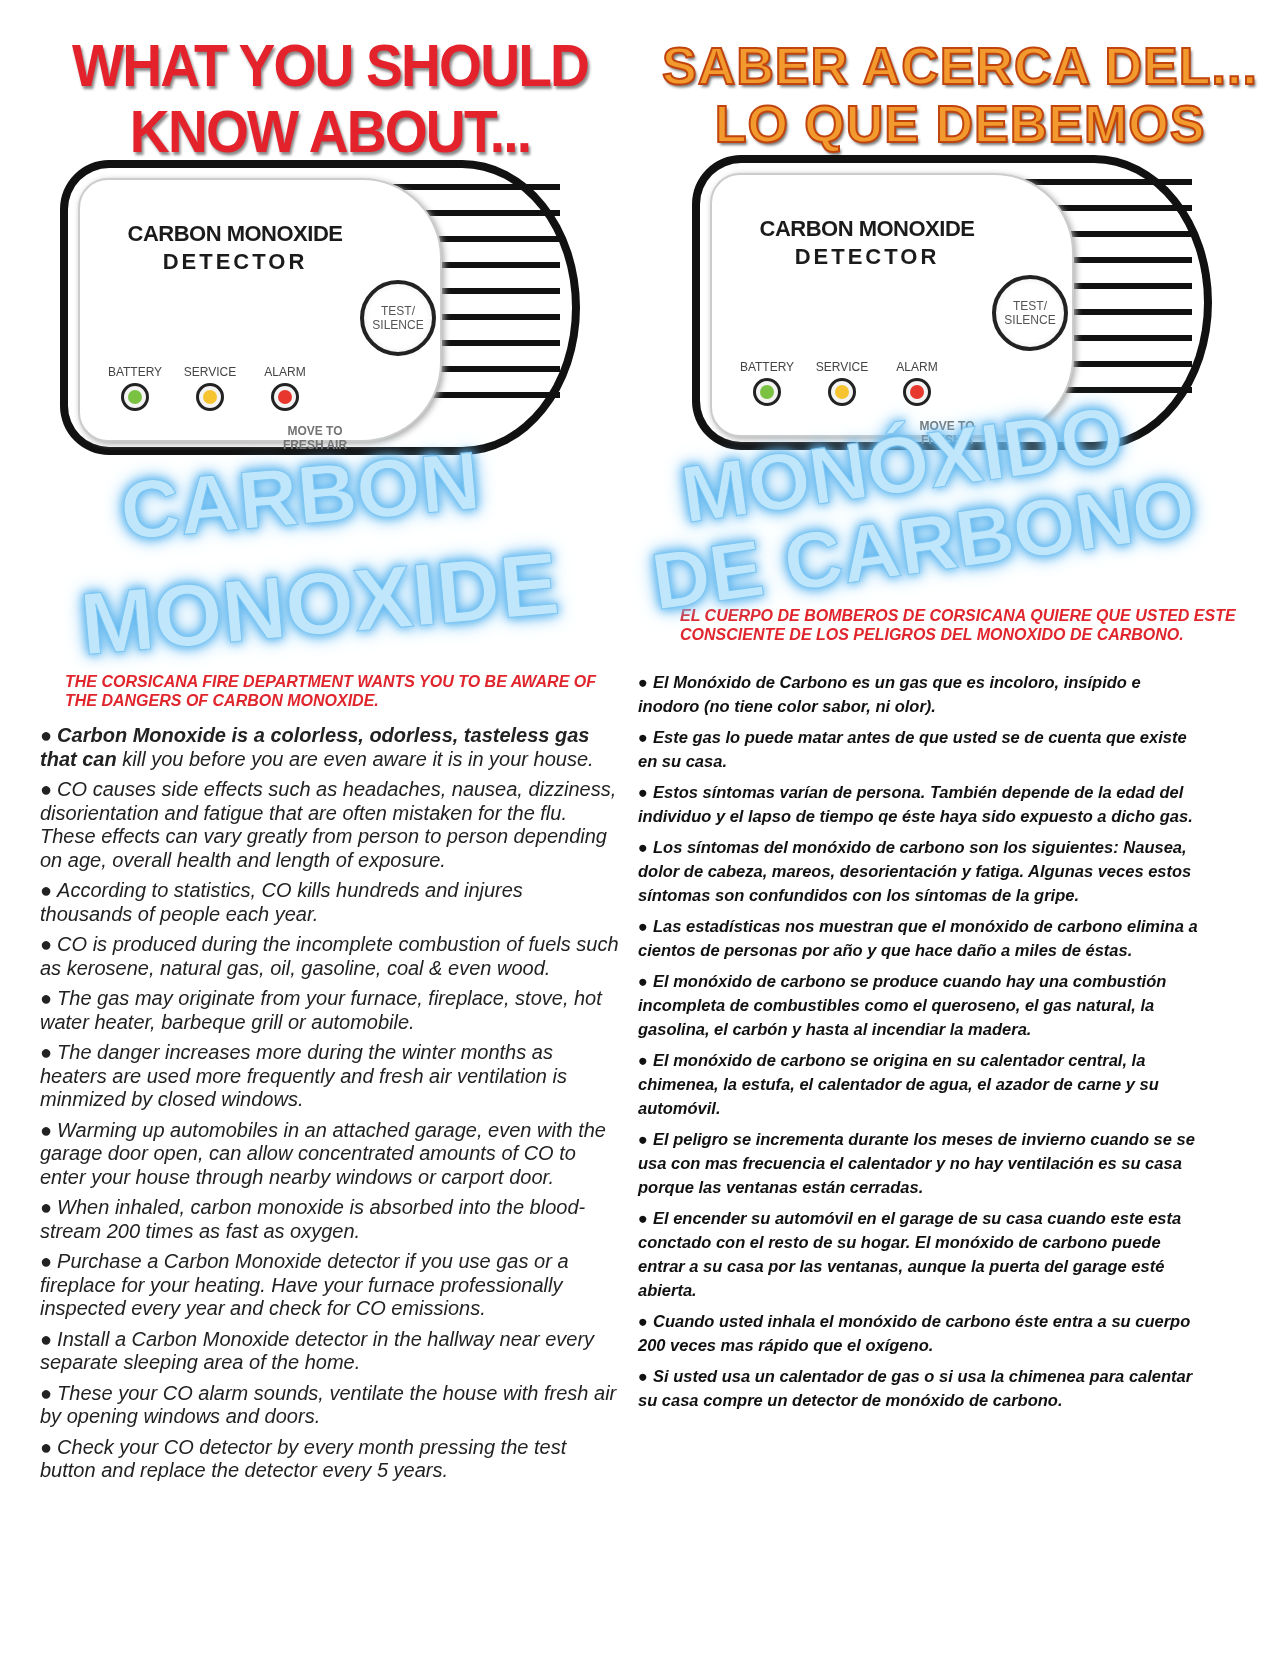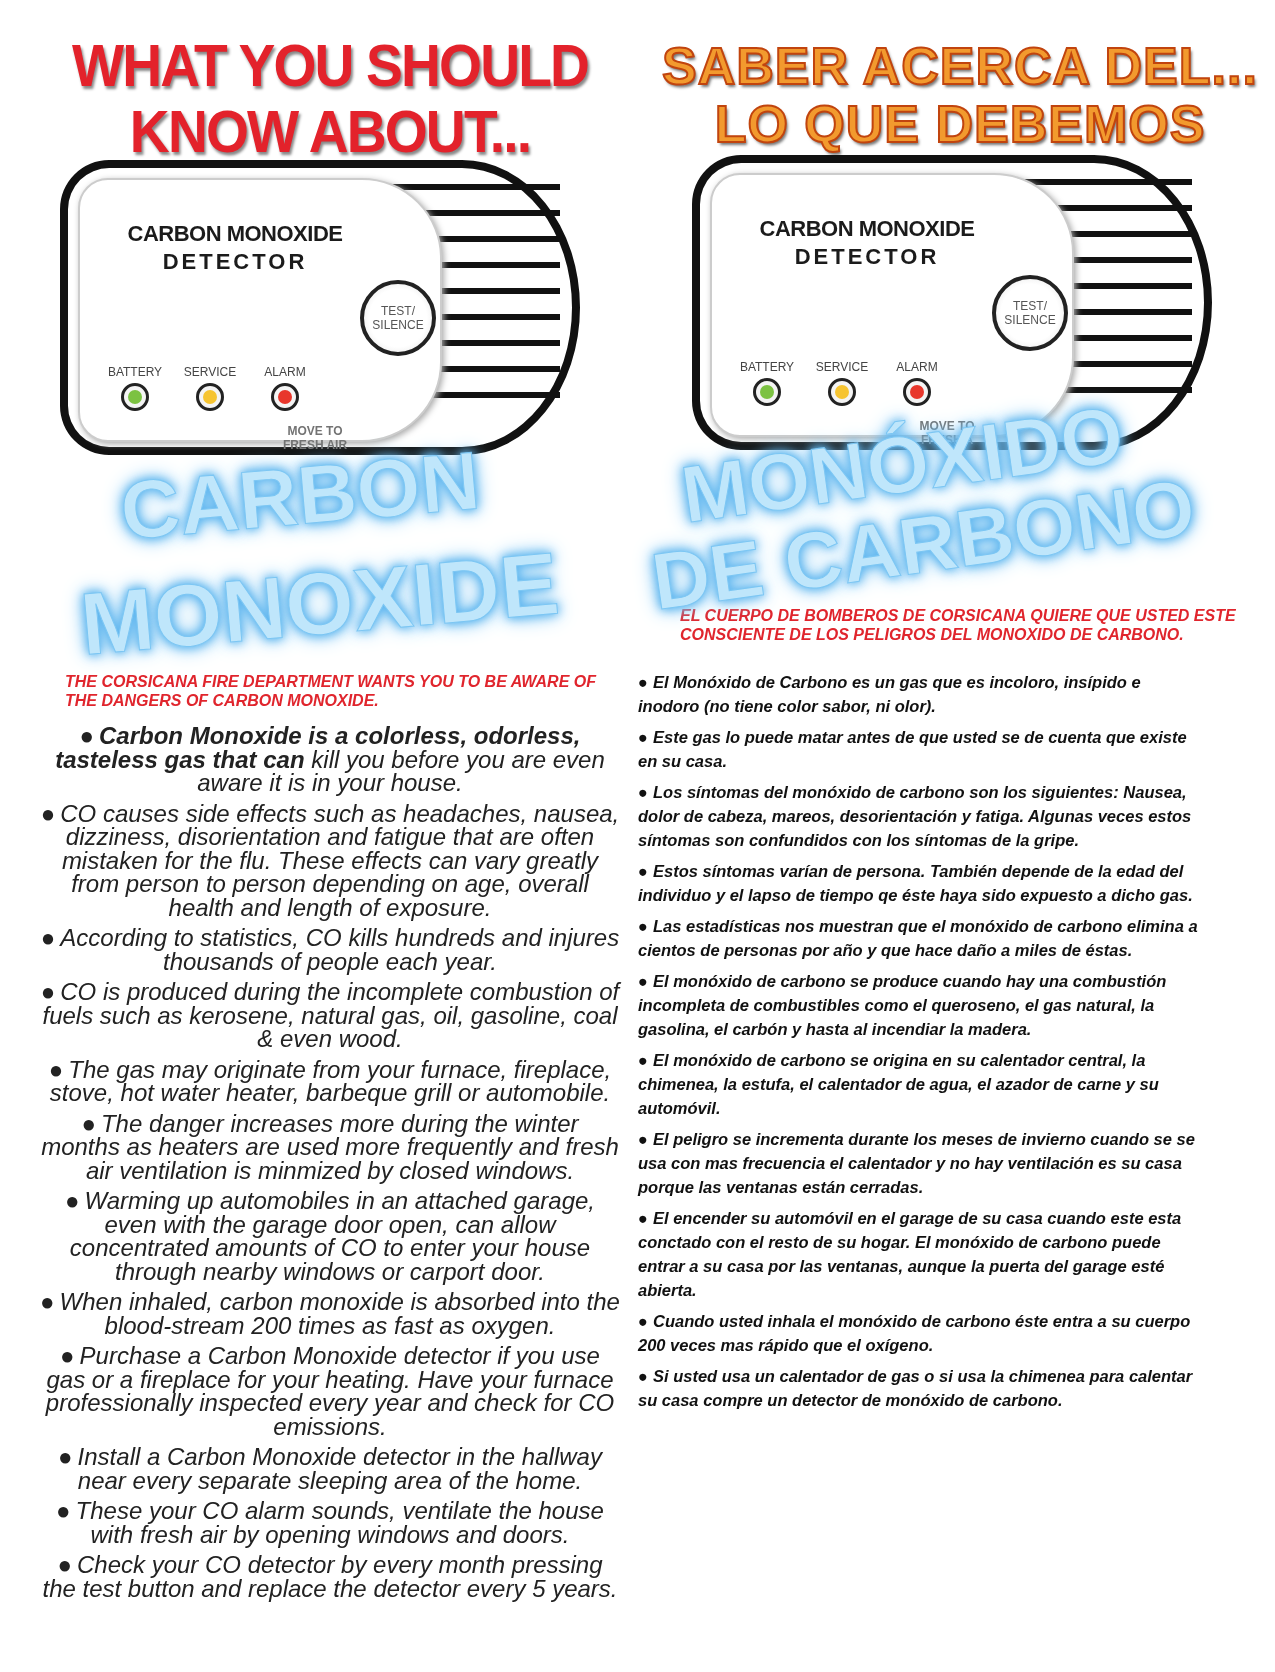--- a/index.html
+++ b/index.html
@@ -27,21 +27,21 @@
   .move-air{position:absolute;left:190px;top:245px;font-size:12px;font-weight:bold;color:#737373;text-align:center;width:90px;line-height:1.15;}
   .glow{position:absolute;font-weight:bold;color:#bfe6fb;text-shadow:0 0 8px #5fb6ef,0 0 14px #5fb6ef,0 0 22px #8ccdf5;-webkit-text-stroke:1px #7cc6f3;font-family:"Liberation Sans",sans-serif;line-height:1;z-index:5;}
   .left .glow.g1{left:100px;top:455px;font-size:82px;transform:rotate(-5deg);}
   .left .glow.g2{left:60px;top:560px;font-size:88px;transform:rotate(-5deg);}
   .right .glow.g1{left:30px;top:425px;font-size:80px;transform:rotate(-8deg);}
   .right .glow.g2{left:0;top:505px;font-size:80px;transform:rotate(-8deg);}
   .intro{position:absolute;color:#e0252d;font-weight:bold;font-style:italic;font-size:16px;line-height:19px;}
   .left .intro{left:45px;top:672px;width:560px;}
   .right .intro{left:30px;top:606px;width:560px;}
   .bullets{position:absolute;list-style:none;margin:0;padding:0;font-style:italic;}
-  .left .bullets{left:20px;top:724px;width:580px;font-size:24px;line-height:23.5px;color:#222;font-family:"Liberation Sans",sans-serif;transform-origin:0 0;text-align:center;}
+  .left .bullets{left:20px;top:724px;width:580px;font-size:20px;line-height:23.5px;color:#222;font-family:"Liberation Sans",sans-serif;transform-origin:0 0;}
   .right .bullets{left:-12px;top:670px;width:560px;font-size:16.5px;line-height:24px;color:#111;font-weight:bold;}
   .bullets li{margin-bottom:7px;}
   .bullets li .dot{margin-right:5px;}
   .left .bullets li.first{font-weight:bold;}
   .left .bullets li.first .rest{font-weight:normal;}
 </style>
 </head>
 <body>
 
 <section class="col left">
@@ -160,22 +160,22 @@
   </div>
 
   <div class="glow g1">MONÓXIDO</div>
   <div class="glow g2">DE CARBONO</div>
 
   <div class="intro">EL CUERPO DE BOMBEROS DE CORSICANA QUIERE QUE USTED ESTE CONSCIENTE DE LOS PELIGROS DEL MONOXIDO DE CARBONO.</div>
 
   <ul class="bullets">
     <li><span class="dot">●</span><span>El Monóxido de Carbono es un gas que es incoloro, insípido e inodoro (no tiene color sabor, ni olor).</span></li>
     <li><span class="dot">●</span><span>Este gas lo puede matar antes de que usted se de cuenta que existe en su casa.</span></li>
+    <li><span class="dot">●</span><span>Estos síntomas varían de persona. También depende de la edad del individuo y el lapso de tiempo qe éste haya sido expuesto a dicho gas.</span></li>
     <li><span class="dot">●</span><span>Los síntomas del monóxido de carbono son los siguientes: Nausea, dolor de cabeza, mareos, desorientación y fatiga. Algunas veces estos síntomas son confundidos con los síntomas de la gripe.</span></li>
-    <li><span class="dot">●</span><span>Estos síntomas varían de persona. También depende de la edad del individuo y el lapso de tiempo qe éste haya sido expuesto a dicho gas.</span></li>
     <li><span class="dot">●</span><span>Las estadísticas nos muestran que el monóxido de carbono elimina a cientos de personas por año y que hace daño a miles de éstas.</span></li>
     <li><span class="dot">●</span><span>El monóxido de carbono se produce cuando hay una combustión incompleta de combustibles como el queroseno, el gas natural, la gasolina, el carbón y hasta al incendiar la madera.</span></li>
     <li><span class="dot">●</span><span>El monóxido de carbono se origina en su calentador central, la chimenea, la estufa, el calentador de agua, el azador de carne y su automóvil.</span></li>
     <li><span class="dot">●</span><span>El peligro se incrementa durante los meses de invierno cuando se se usa con mas frecuencia el calentador y no hay ventilación es su casa porque las ventanas están cerradas.</span></li>
     <li><span class="dot">●</span><span>El encender su automóvil en el garage de su casa cuando este esta conctado con el resto de su hogar. El monóxido de carbono puede entrar a su casa por las ventanas, aunque la puerta del garage esté abierta.</span></li>
     <li><span class="dot">●</span><span>Cuando usted inhala el monóxido de carbono éste entra a su cuerpo 200 veces mas rápido que el oxígeno.</span></li>
     <li><span class="dot">●</span><span>Si usted usa un calentador de gas o si usa la chimenea para calentar su casa compre un detector de monóxido de carbono.</span></li>
   </ul>
 </section>
 

